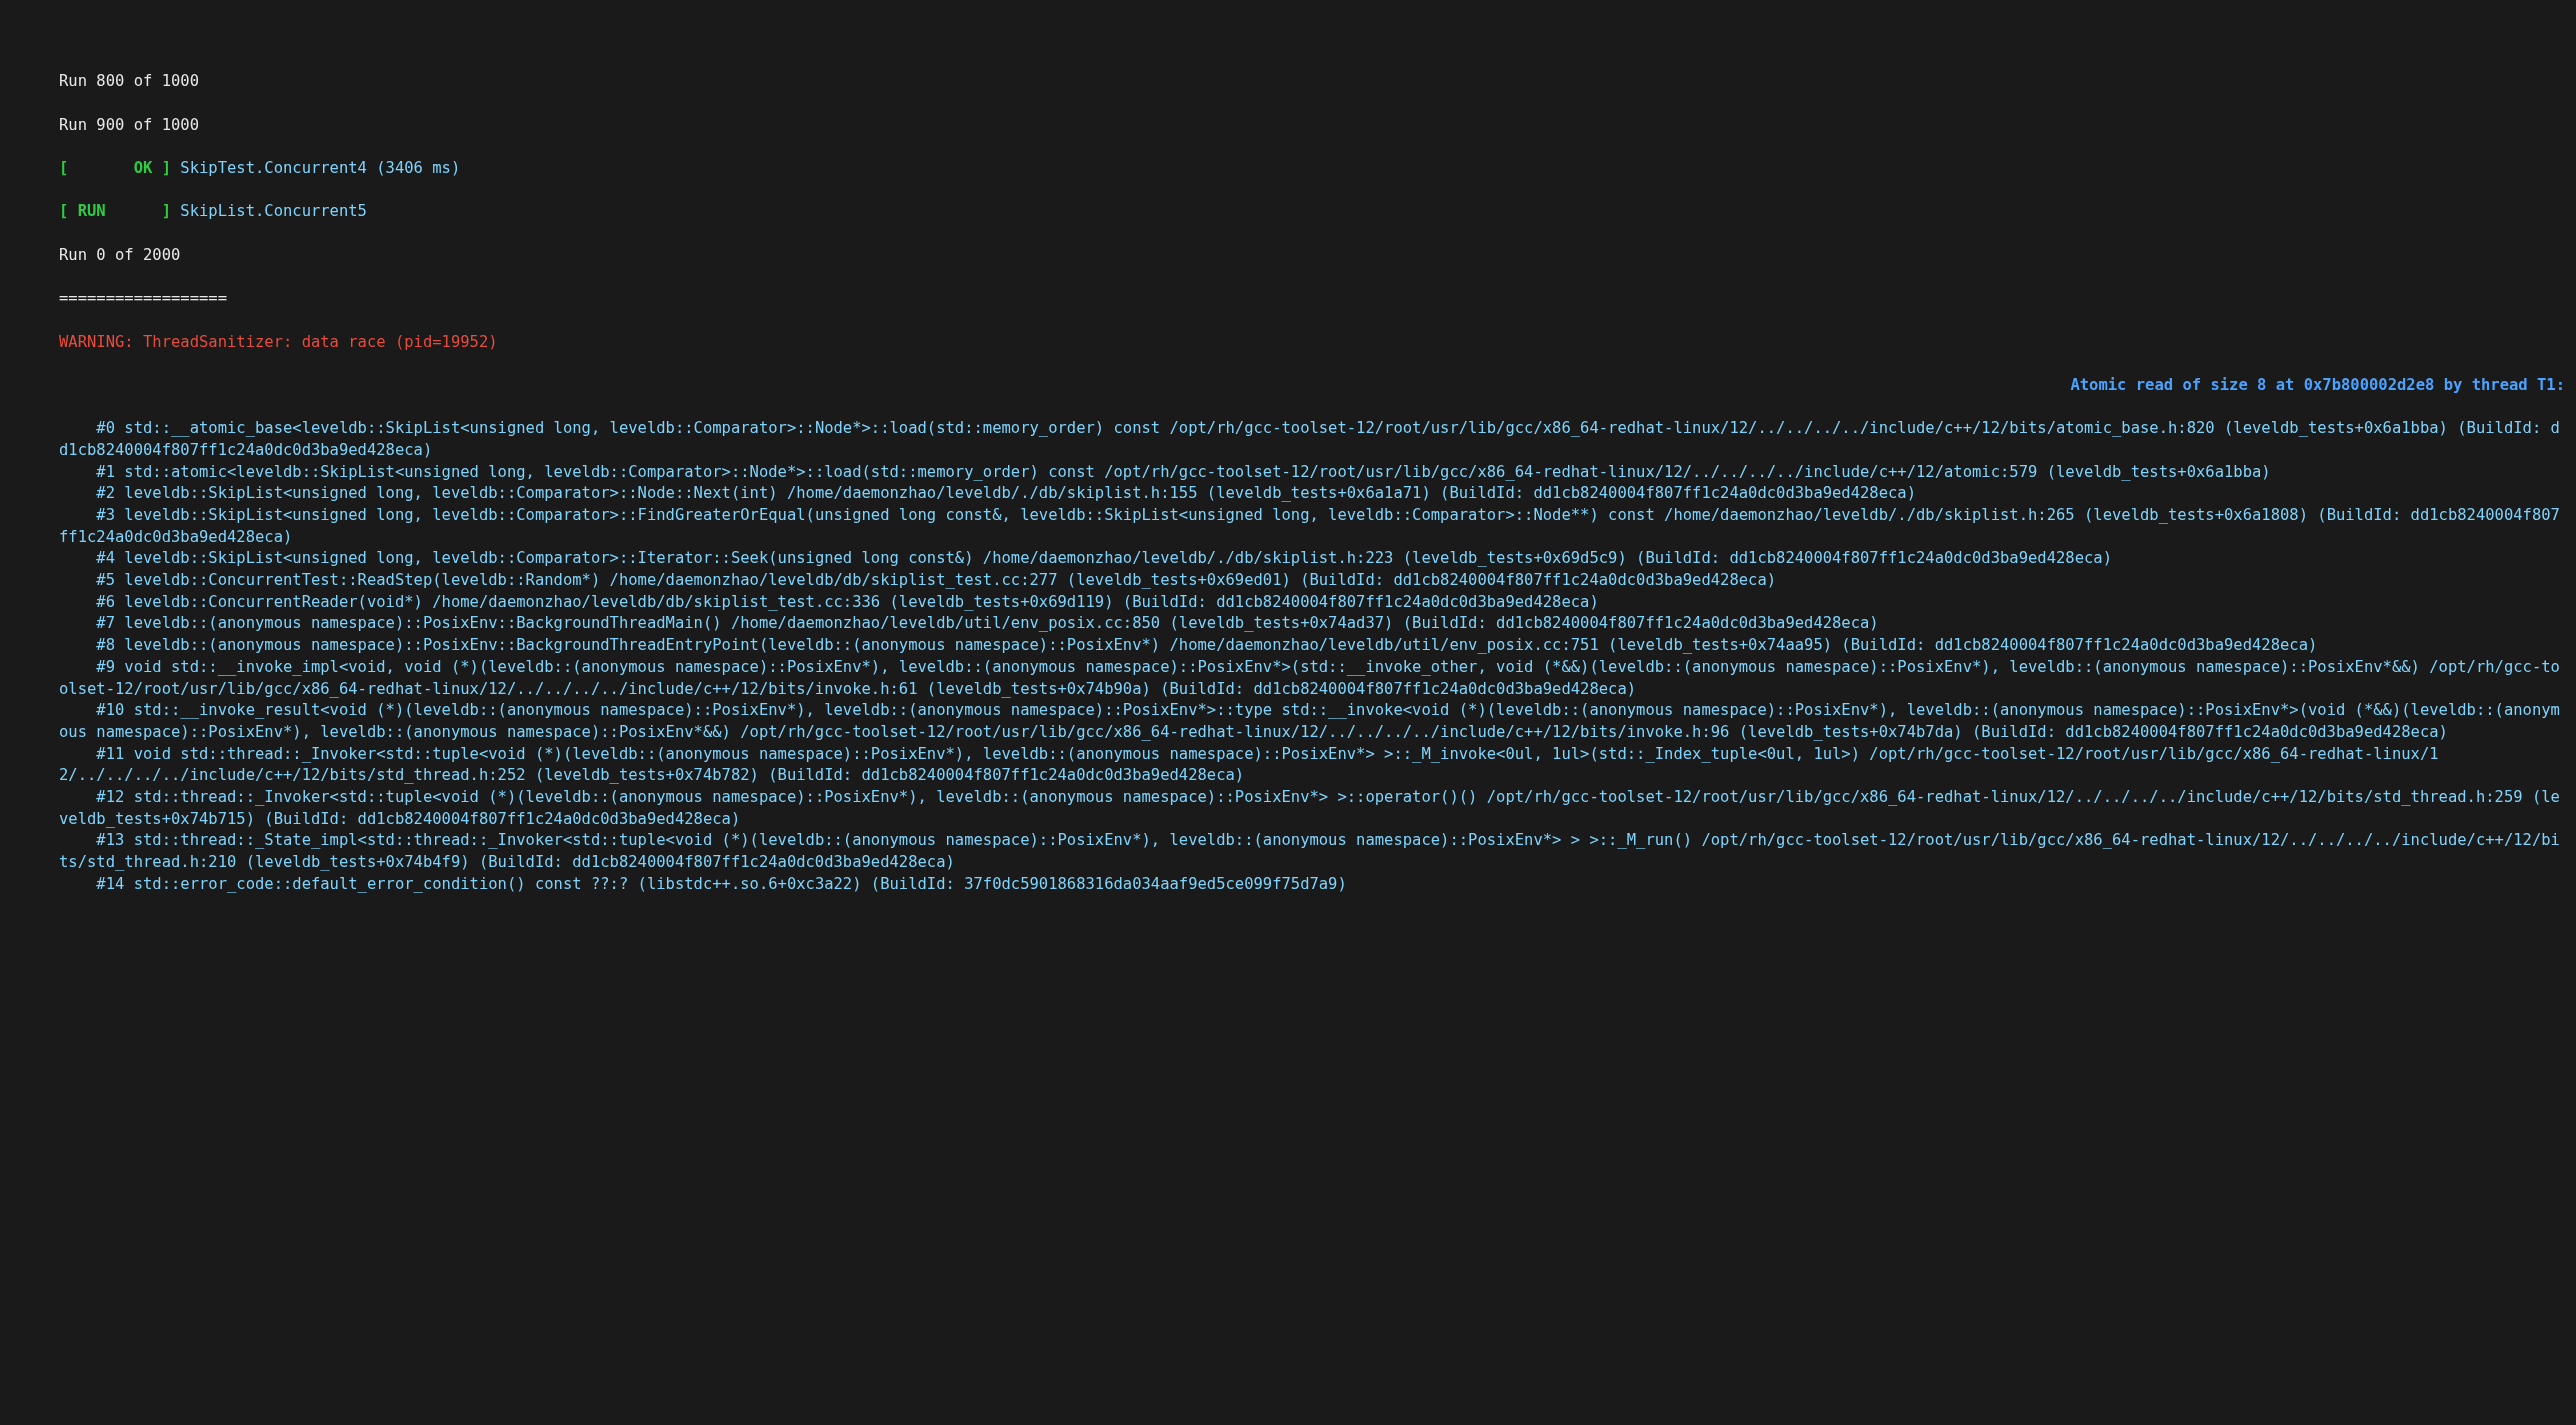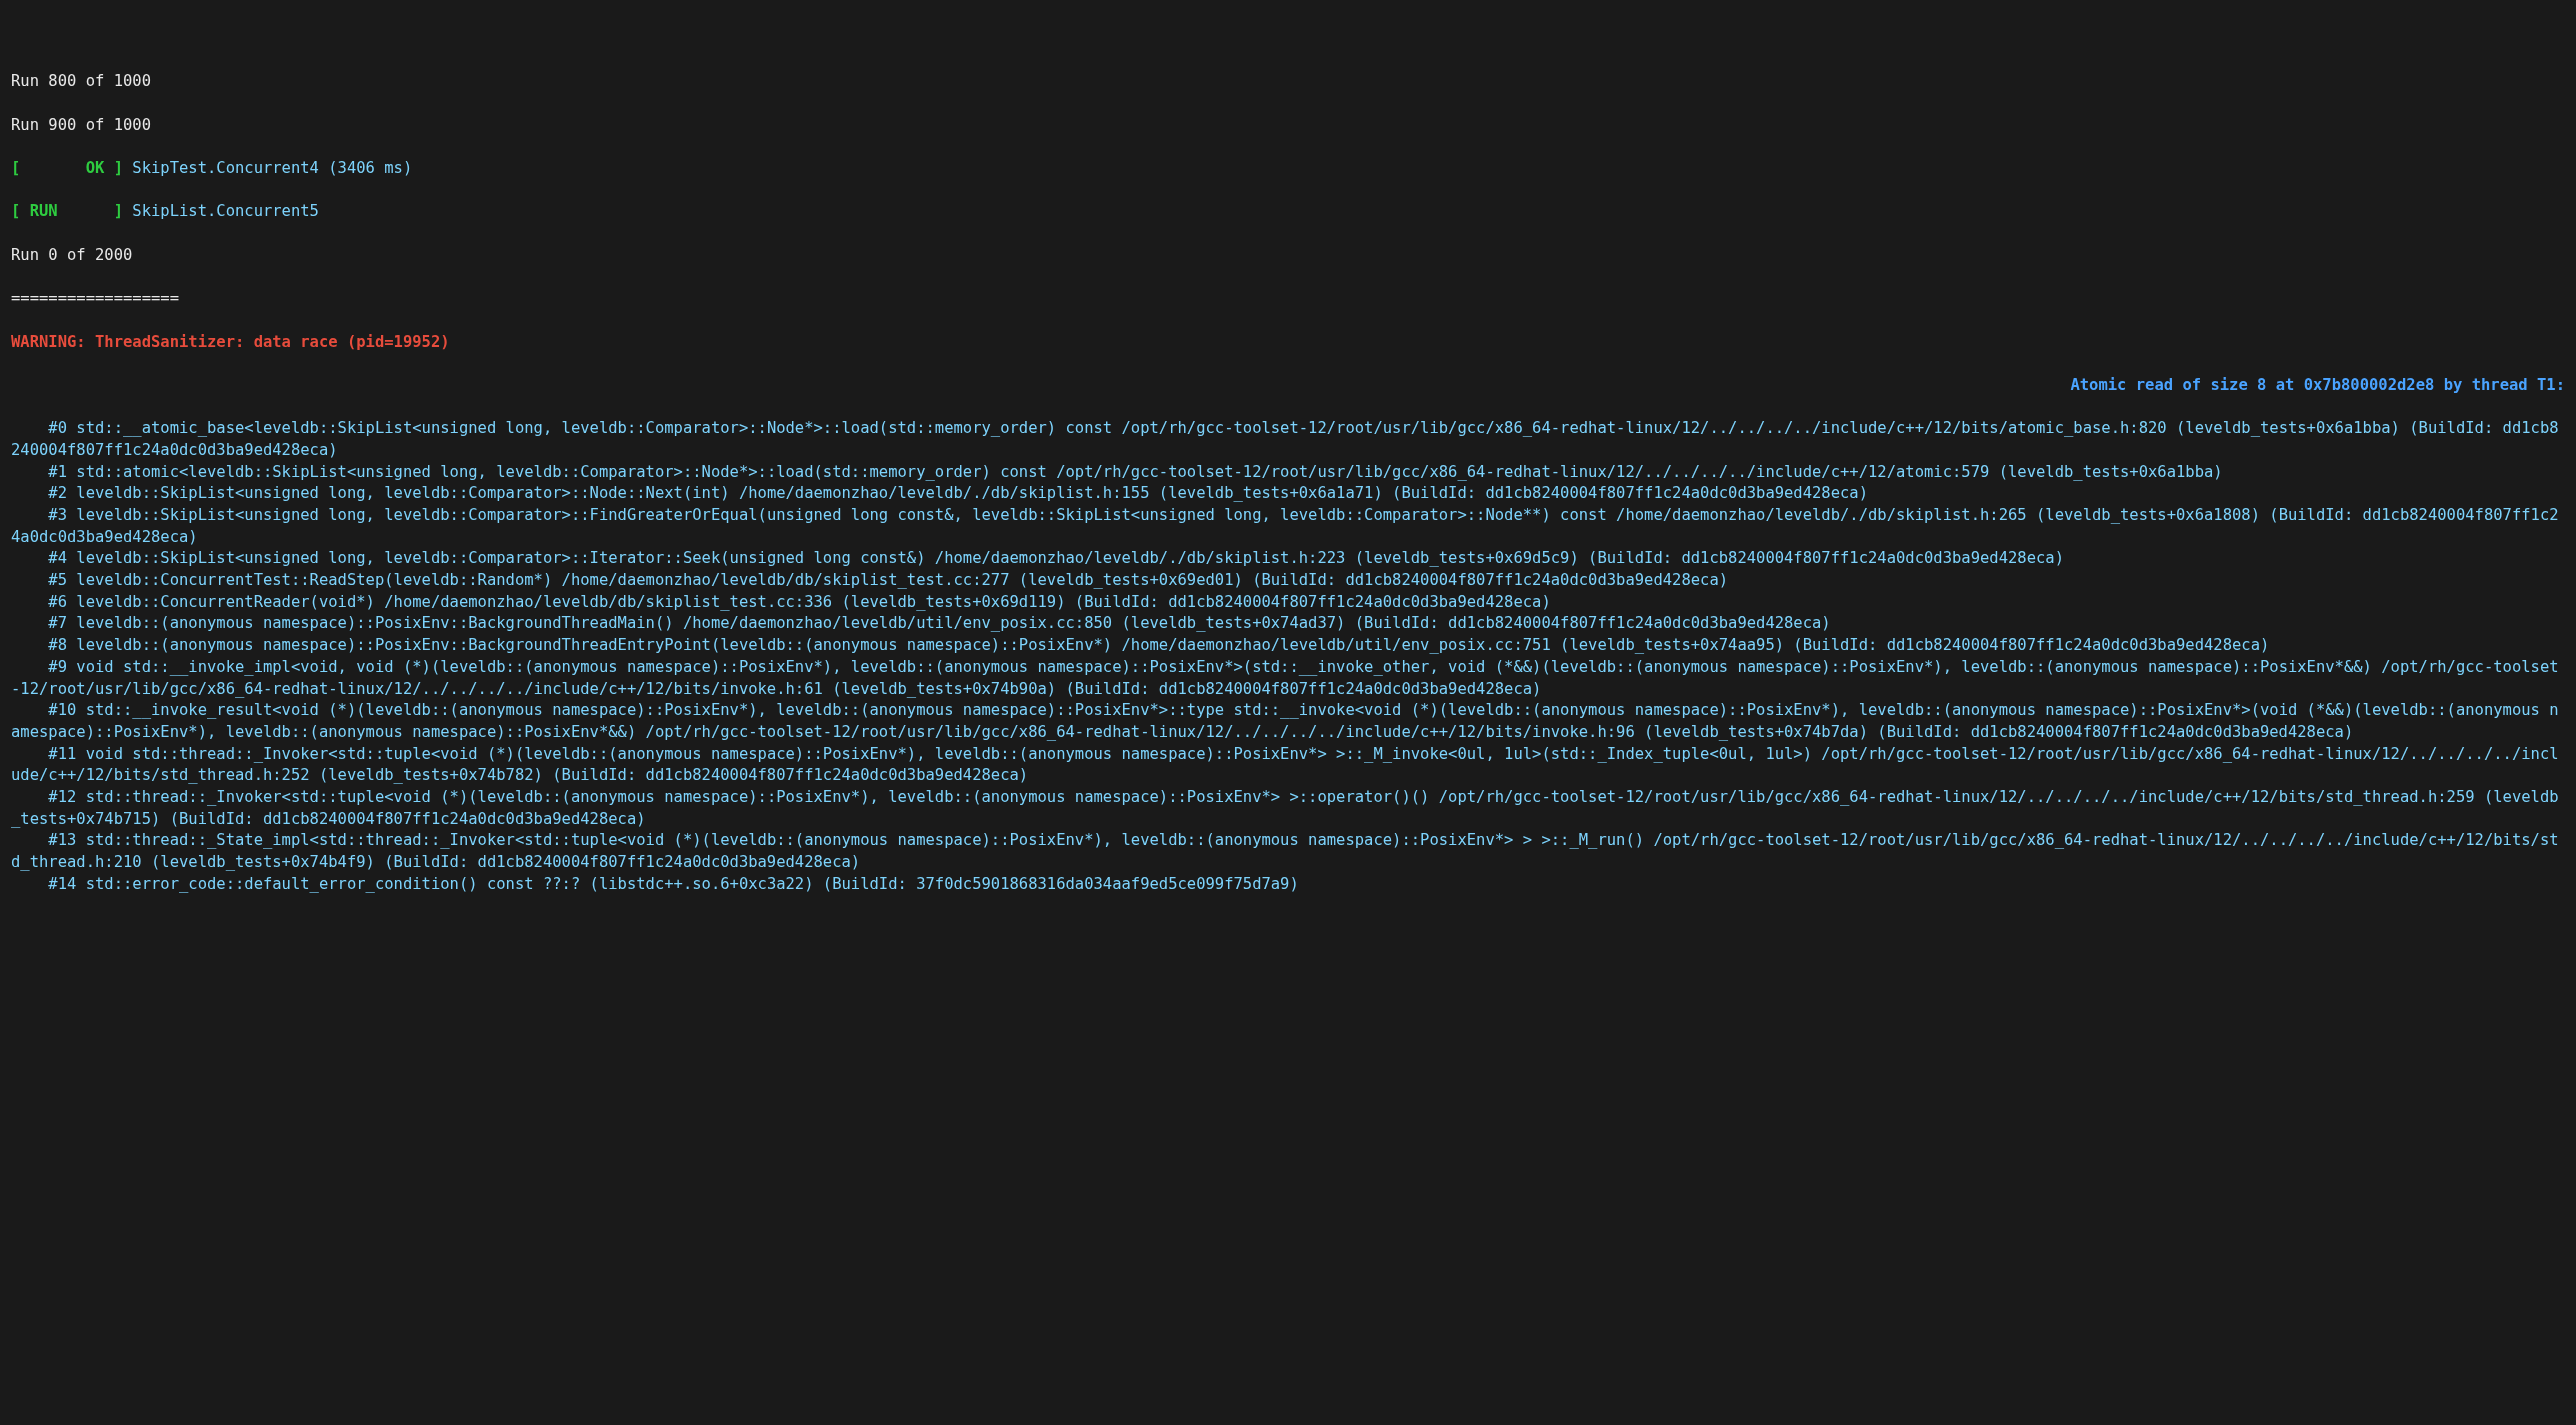--- a/index.html
+++ b/index.html
@@ -1,19 +1,19 @@
 <!DOCTYPE html>
 <html style="font-size:12.4px"><head>
   <meta charset="utf-8">
   <style>
     * { margin:0; padding:0; box-sizing:border-box; }
     body { background:#1a1a1a; color:#e8e8e8; font-family:"SF Mono","Menlo","Consolas",monospace; font-size:15.5px; line-height:1.4; padding:6.2px 11px; white-space:pre-wrap; word-break:break-all; overflow-wrap:anywhere; }
-    .line { display:block; }
+    .line { display:block;margin-left:48px; }
     .bracket-green { color:#2ecc40;font-weight:bold; }
-    .red { color:#e74c3c; font-weight:bold; }
+    .red { color:#e74c3c; font-weight:normal; }
     .blue { color:#4aa3ff; font-weight:bold;text-align:right; }
     .white { color:#7dd3fc; }
     .status-line { }
   </style>
 </head>
 <body>
 
 
 <span class="line">Run 800 of 1000</span>
 <span class="line">Run 900 of 1000</span>

